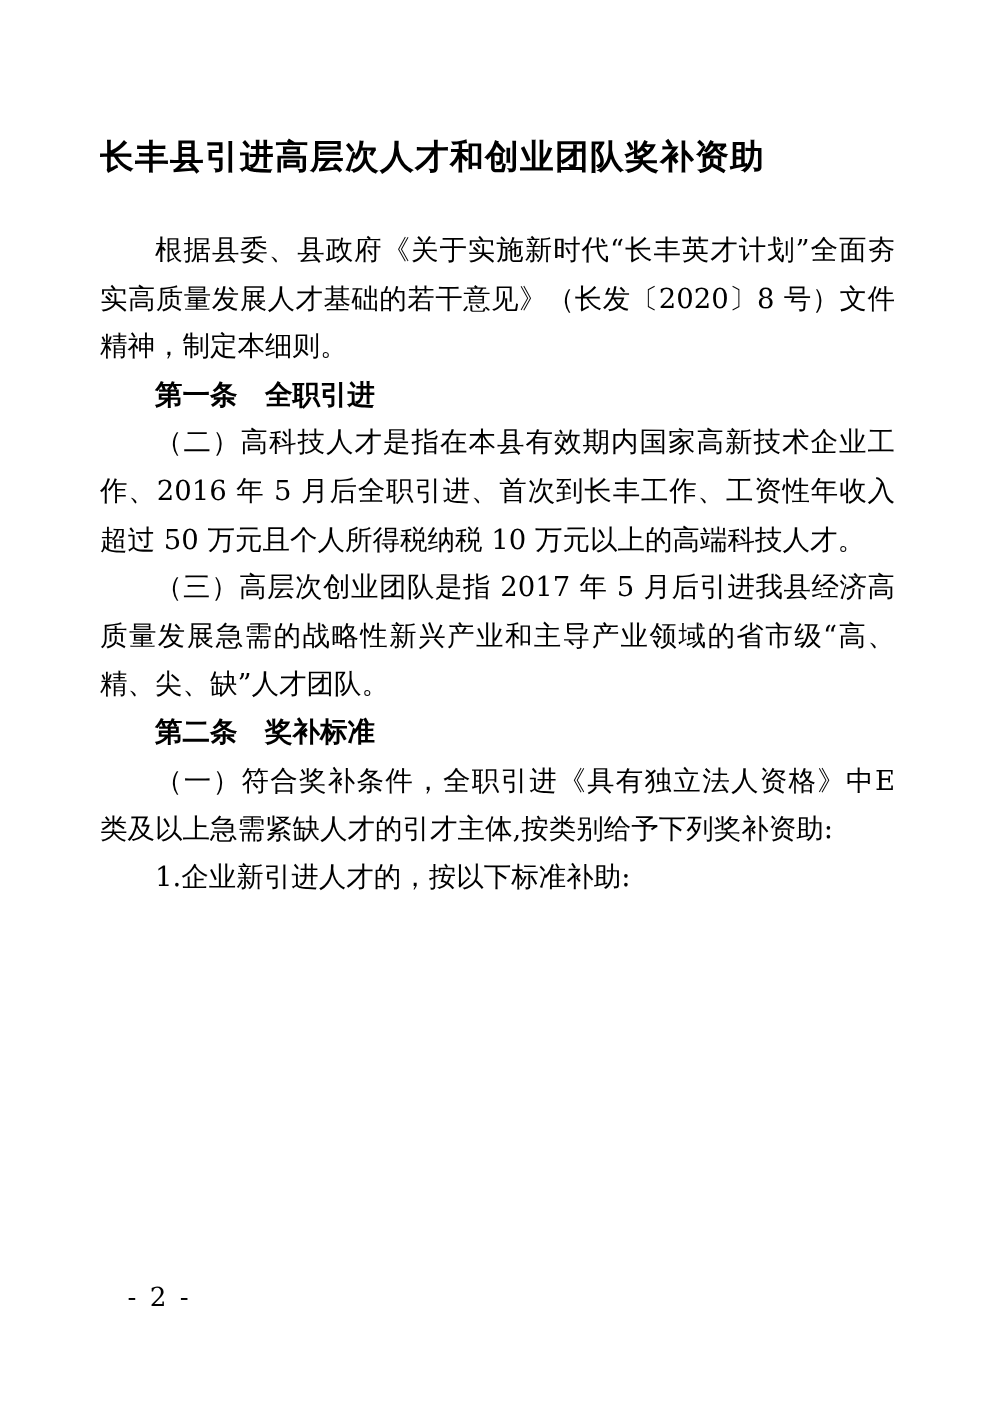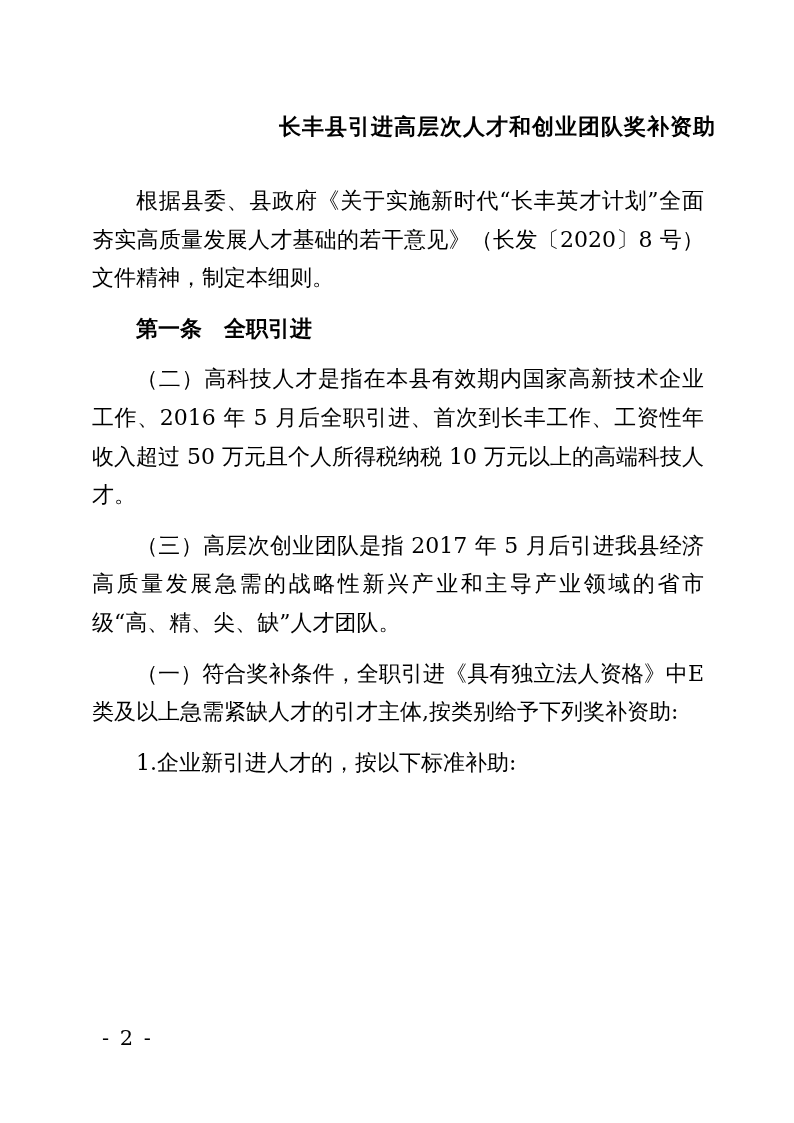--- a/index.html
+++ b/index.html
@@ -17,29 +17,29 @@
     color: #000000;
   }
   .content {
     position: absolute;
     left: 80px;
     top: 96px;
     width: 636px;
   }
   .doc-title {
     margin: 0 0 26px 0;
-    font-size: 22px;
+    font-size: 27px;
     font-weight: 700;
     line-height: 60px;
-    text-align: right;
+    text-align: left;
     letter-spacing: 1px;
   }
   .title-line { display: block; }
   .para {
-    margin: 12px;
+    margin: 0;
     font-size: 22px;
     line-height: 38.6px;
     text-align: justify;
     text-indent: 2em;
   }
   .heading {
     font-weight: 700;
     font-family: "DejaVu Sans", "Liberation Sans", sans-serif;
   }
   .page-number {
@@ -63,20 +63,21 @@
 
     <p class="para">根据县委、县政府《关于实施新时代“长丰英才计划”全面夯实高质量发展人才基础的若干意见》（长发〔2020〕8 号）文件精神，制定本细则。</p>
 
     <p class="para heading">第一条　全职引进</p>
 
 
     <p class="para">（二）高科技人才是指在本县有效期内国家高新技术企业工作、2016 年 5 月后全职引进、首次到长丰工作、工资性年收入超过 50 万元且个人所得税纳税 10 万元以上的高端科技人才。</p>
 
     <p class="para">（三）高层次创业团队是指 2017 年 5 月后引进我县经济高质量发展急需的战略性新兴产业和主导产业领域的省市级“高、精、尖、缺”人才团队。</p>
 
+    <p class="para heading">第二条　奖补标准</p>
 
     <p class="para">（一）符合奖补条件，全职引进《具有独立法人资格》中E 类及以上急需紧缺人才的引才主体,按类别给予下列奖补资助:</p>
 
     <p class="para">1.企业新引进人才的，按以下标准补助:</p>
 
 
   </div>
 
   <div class="page-number">- 2 -</div>
 </div>

